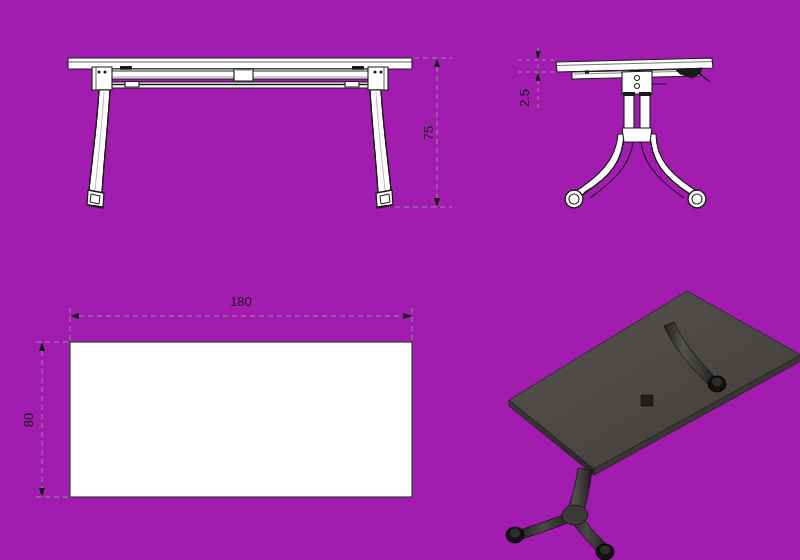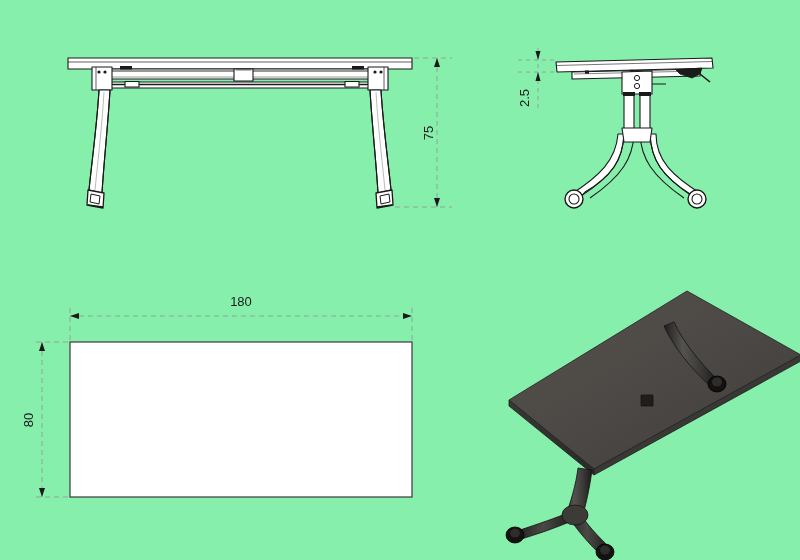--- a/index.html
+++ b/index.html
@@ -12,21 +12,21 @@
     height: 560px;
     font-family: "Liberation Sans", sans-serif;
     overflow: hidden;
     position: relative;
   }
   #drawing-sheet {
     position: absolute;
     left: 0; top: 0;
     width: 800px;
     height: 560px;
-    background: #86efac;
+    background: #a21caf;
   }
   svg.view-svg {
     position: absolute;
     left: 0; top: 0;
     width: 800px;
     height: 560px;
   }
   .dim-text {
     font-family: "Liberation Sans", sans-serif;
     font-size: 13px;

